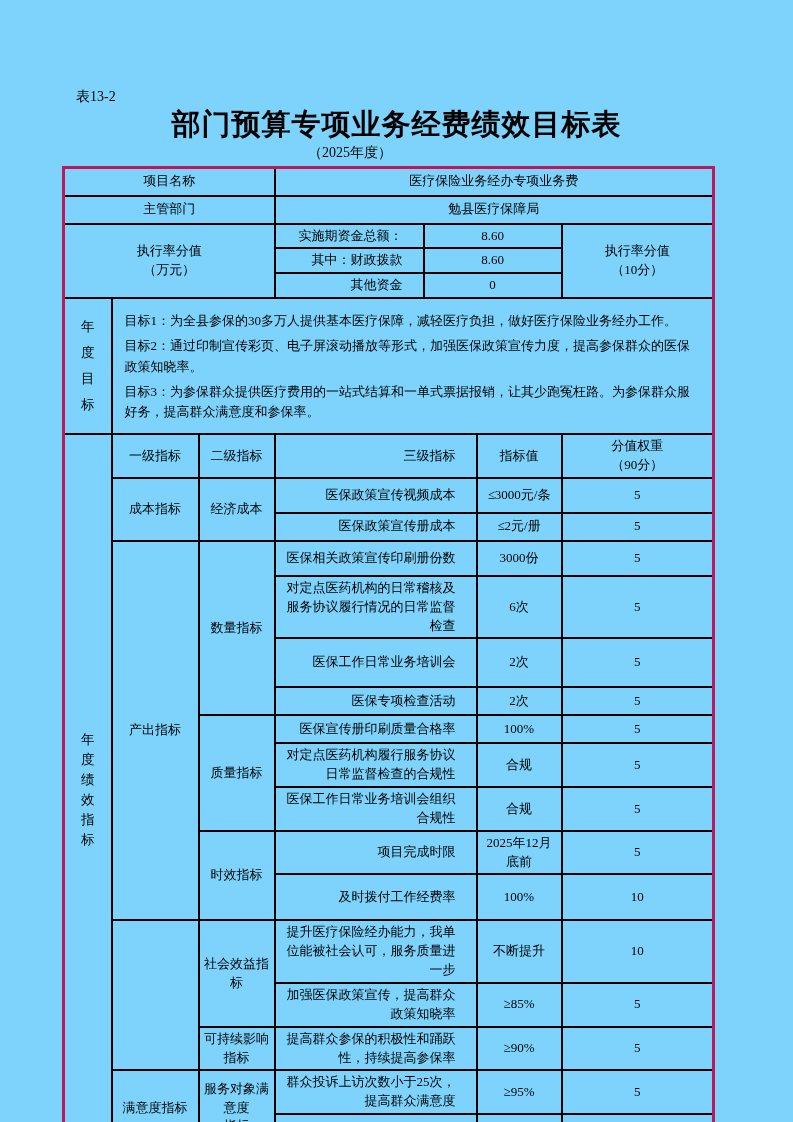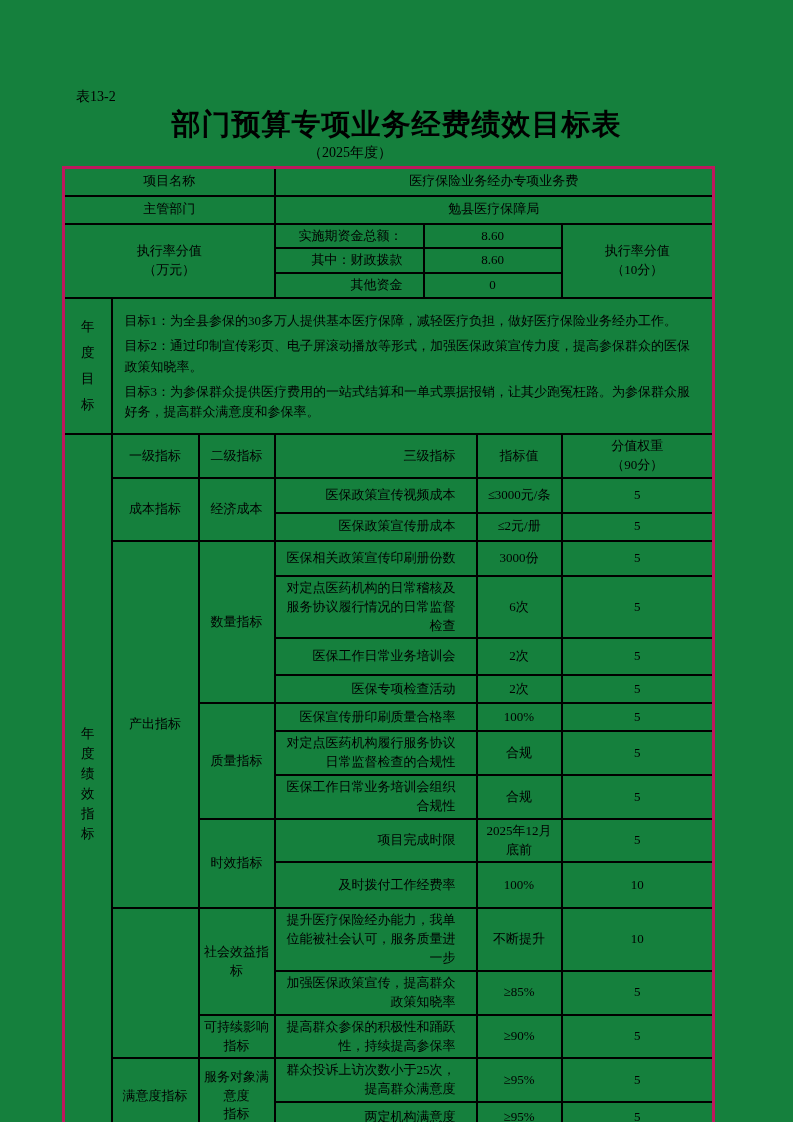--- a/index.html
+++ b/index.html
@@ -1,19 +1,19 @@
 <!DOCTYPE html>
 <html><head>
 <meta charset="utf-8">
 <style>
   html,body { margin:0; padding:0; background:#e8e8e8; }
   .page {
     position:relative;
     width:793px; height:1122px;
-    background:#15803d;
+    background:#7dd3fc;
     margin:0 auto;
     font-family:"Liberation Serif","DejaVu Serif",serif;
     color:#000;
     overflow:hidden;
   }
   .sheet-label {
     position:absolute; left:76px; top:88px;
     font-size:14px;
   }
   .doc-title {
@@ -138,21 +138,21 @@
       <td class="c" rowspan="4">数量指标</td>
       <td class="l" colspan="2">医保相关政策宣传印刷册份数</td>
       <td class="c">3000份</td>
       <td class="c">5</td>
     </tr>
     <tr style="height:60px">
       <td class="l" colspan="2">对定点医药机构的日常稽核及服务协议履行情况的日常监督检查</td>
       <td class="c">6次</td>
       <td class="c">5</td>
     </tr>
-    <tr style="height:37px">
+    <tr style="height:49px">
       <td class="l" colspan="2">医保工作日常业务培训会</td>
       <td class="c">2次</td>
       <td class="c">5</td>
     </tr>
     <tr style="height:28px">
       <td class="l" colspan="2">医保专项检查活动</td>
       <td class="c">2次</td>
       <td class="c">5</td>
     </tr>
 

